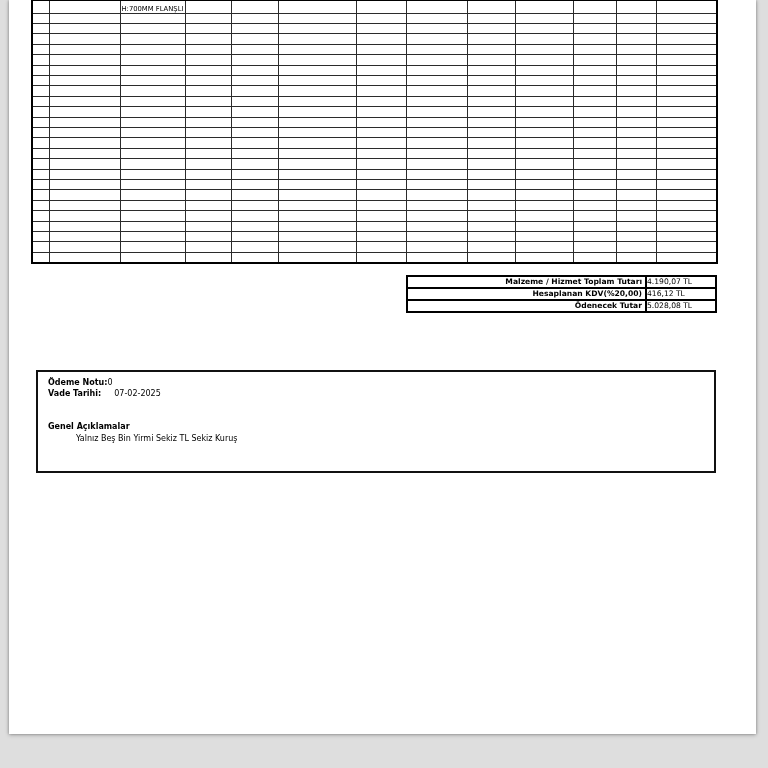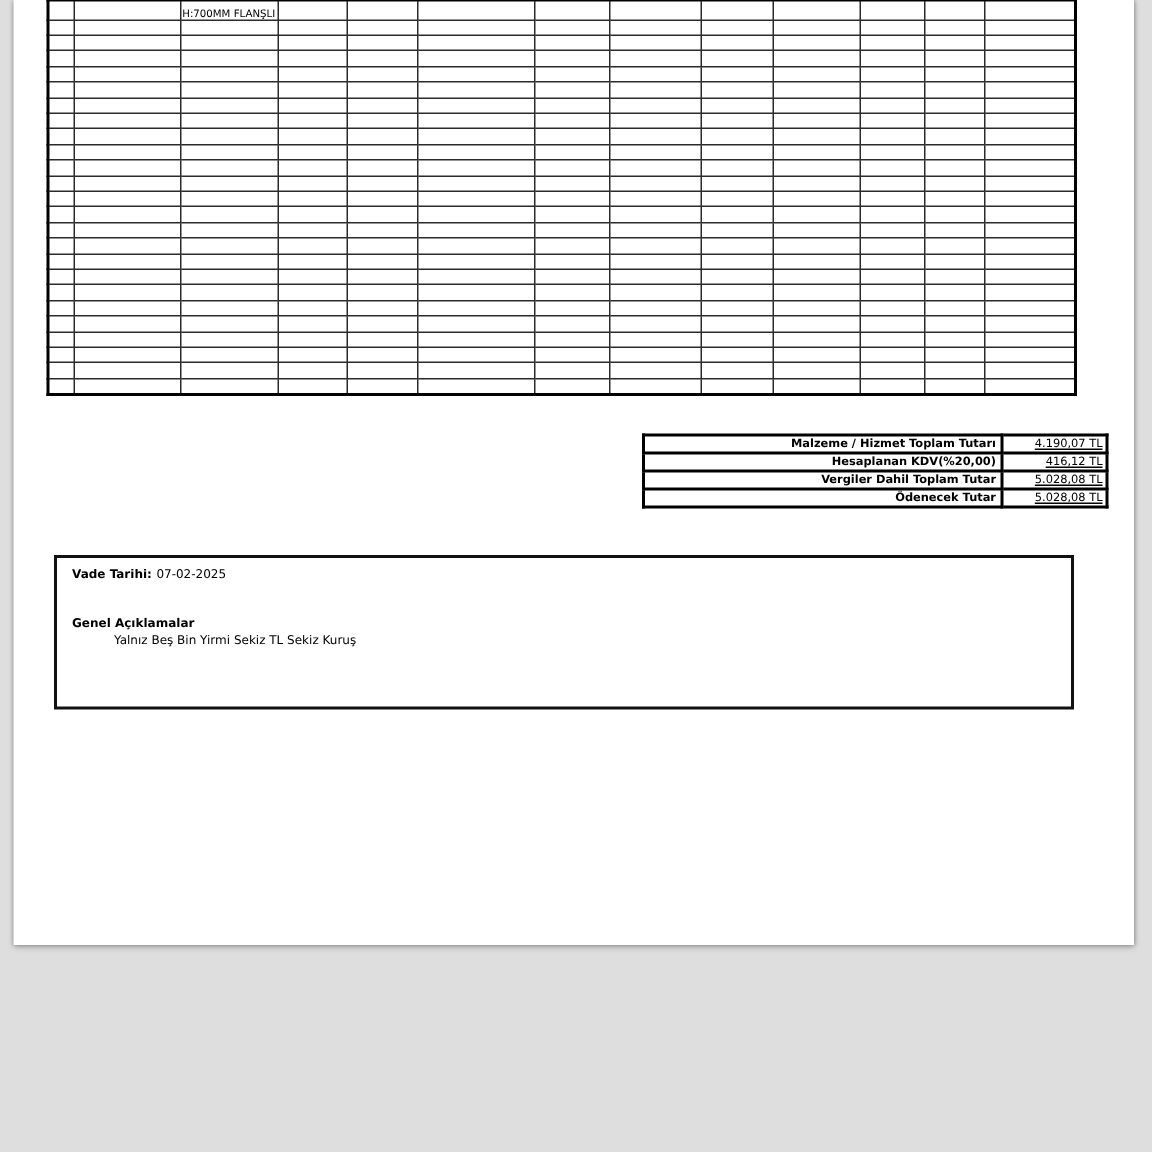--- a/index.html
+++ b/index.html
@@ -12,21 +12,21 @@
   }
   .viewport {
     position: absolute;
     left: 0; top: 0;
     width: 768px; height: 768px;
     background: #dedede;
   }
   .page {
     position: absolute;
     left: 9px; top: 0;
-    width: 747px; height: 630px;
+    width: 747px; height: 734px;
     background: #ffffff;
     box-shadow: 0 1px 4px rgba(0,0,0,0.28), 1px 0 2px rgba(0,0,0,0.12), -1px 0 2px rgba(0,0,0,0.12);
   }
 
   
   .items-table {
     position: absolute;
     left: 22px; top: -1px;
     width: 685px;
     border-collapse: collapse;
@@ -43,62 +43,59 @@
     vertical-align: bottom;
     white-space: nowrap;
   }
   .items-table tr { height: 10.42px; }
   .items-table tr.first-row { height: 13px; }
   .items-table td.desc { padding-left: 1px; }
 
   
   .totals-table {
     position: absolute;
-    left: 419px; top: 275px;
+    left: 397px; top: 275px;
     width: 311px;
     border-collapse: collapse;
     border: 2px solid #000;
-    margin-top: 14px;
   }
   .totals-table td {
     border: 2px solid #000;
     font-size: 7.6px;
     line-height: 9px;
     height: 11.9px;
     white-space: nowrap;
     overflow: hidden;
   }
   .totals-table td.tl {
     width: 239px;
     font-weight: bold;
     text-align: right;
     padding-right: 3px;
   }
   .totals-table td.tv {
-    text-align: right;
     padding-right: 2px;
-    text-decoration: underline;
   }
 
   
   .notes-box {
     position: absolute;
     left: 27px; top: 370px;
     width: 680px; height: 103px;
     border: 2px solid #111;
     background: #fff;
     font-size: 8px;
     line-height: 11.2px;
     color: #000;
     padding: 5px 0 0 10px;
   }
   .b { font-weight: bold; }
   .notes-heading { margin-top: 22px; font-weight: bold; }
   .notes-indent { padding-left: 8px; margin-left: 20px; }
-  .note-value-gap { margin-left: 3px; }
+  .note-value-gap { margin-left: 13px; }
 </style>
 </head>
 <body>
 
 <div class="viewport">
   <div class="page">
 
     <table class="items-table">
         <colgroup>
           <col style="width: 17px;">
@@ -498,31 +495,30 @@
       <tbody>
         <tr>
           <td class="tl">Malzeme / Hizmet Toplam Tutarı</td>
           <td class="tv">4.190,07 TL</td>
         </tr>
         <tr>
           <td class="tl">Hesaplanan KDV(%20,00)</td>
           <td class="tv">416,12 TL</td>
         </tr>
         <tr>
-          <td class="tl">Vergiler Dahil Toplam Tutar</td>
-          <td class="tv">5.028,08 TL</td>
-        </tr>
-        <tr>
           <td class="tl">Ödenecek Tutar</td>
           <td class="tv">5.028,08 TL</td>
         </tr>
       </tbody>
     </table>
 
     <div class="notes-box">
+      <div>
+        <span class="b">Ödeme Notu:</span><span>0</span>
+      </div>
       <div>
         <span class="b">Vade Tarihi:</span><span class="note-value-gap">07-02-2025</span>
       </div>
       <div class="notes-heading">Genel Açıklamalar</div>
       <div class="notes-indent">Yalnız Beş Bin Yirmi Sekiz TL Sekiz Kuruş</div>
     </div>
 
   </div>
 </div>
 

